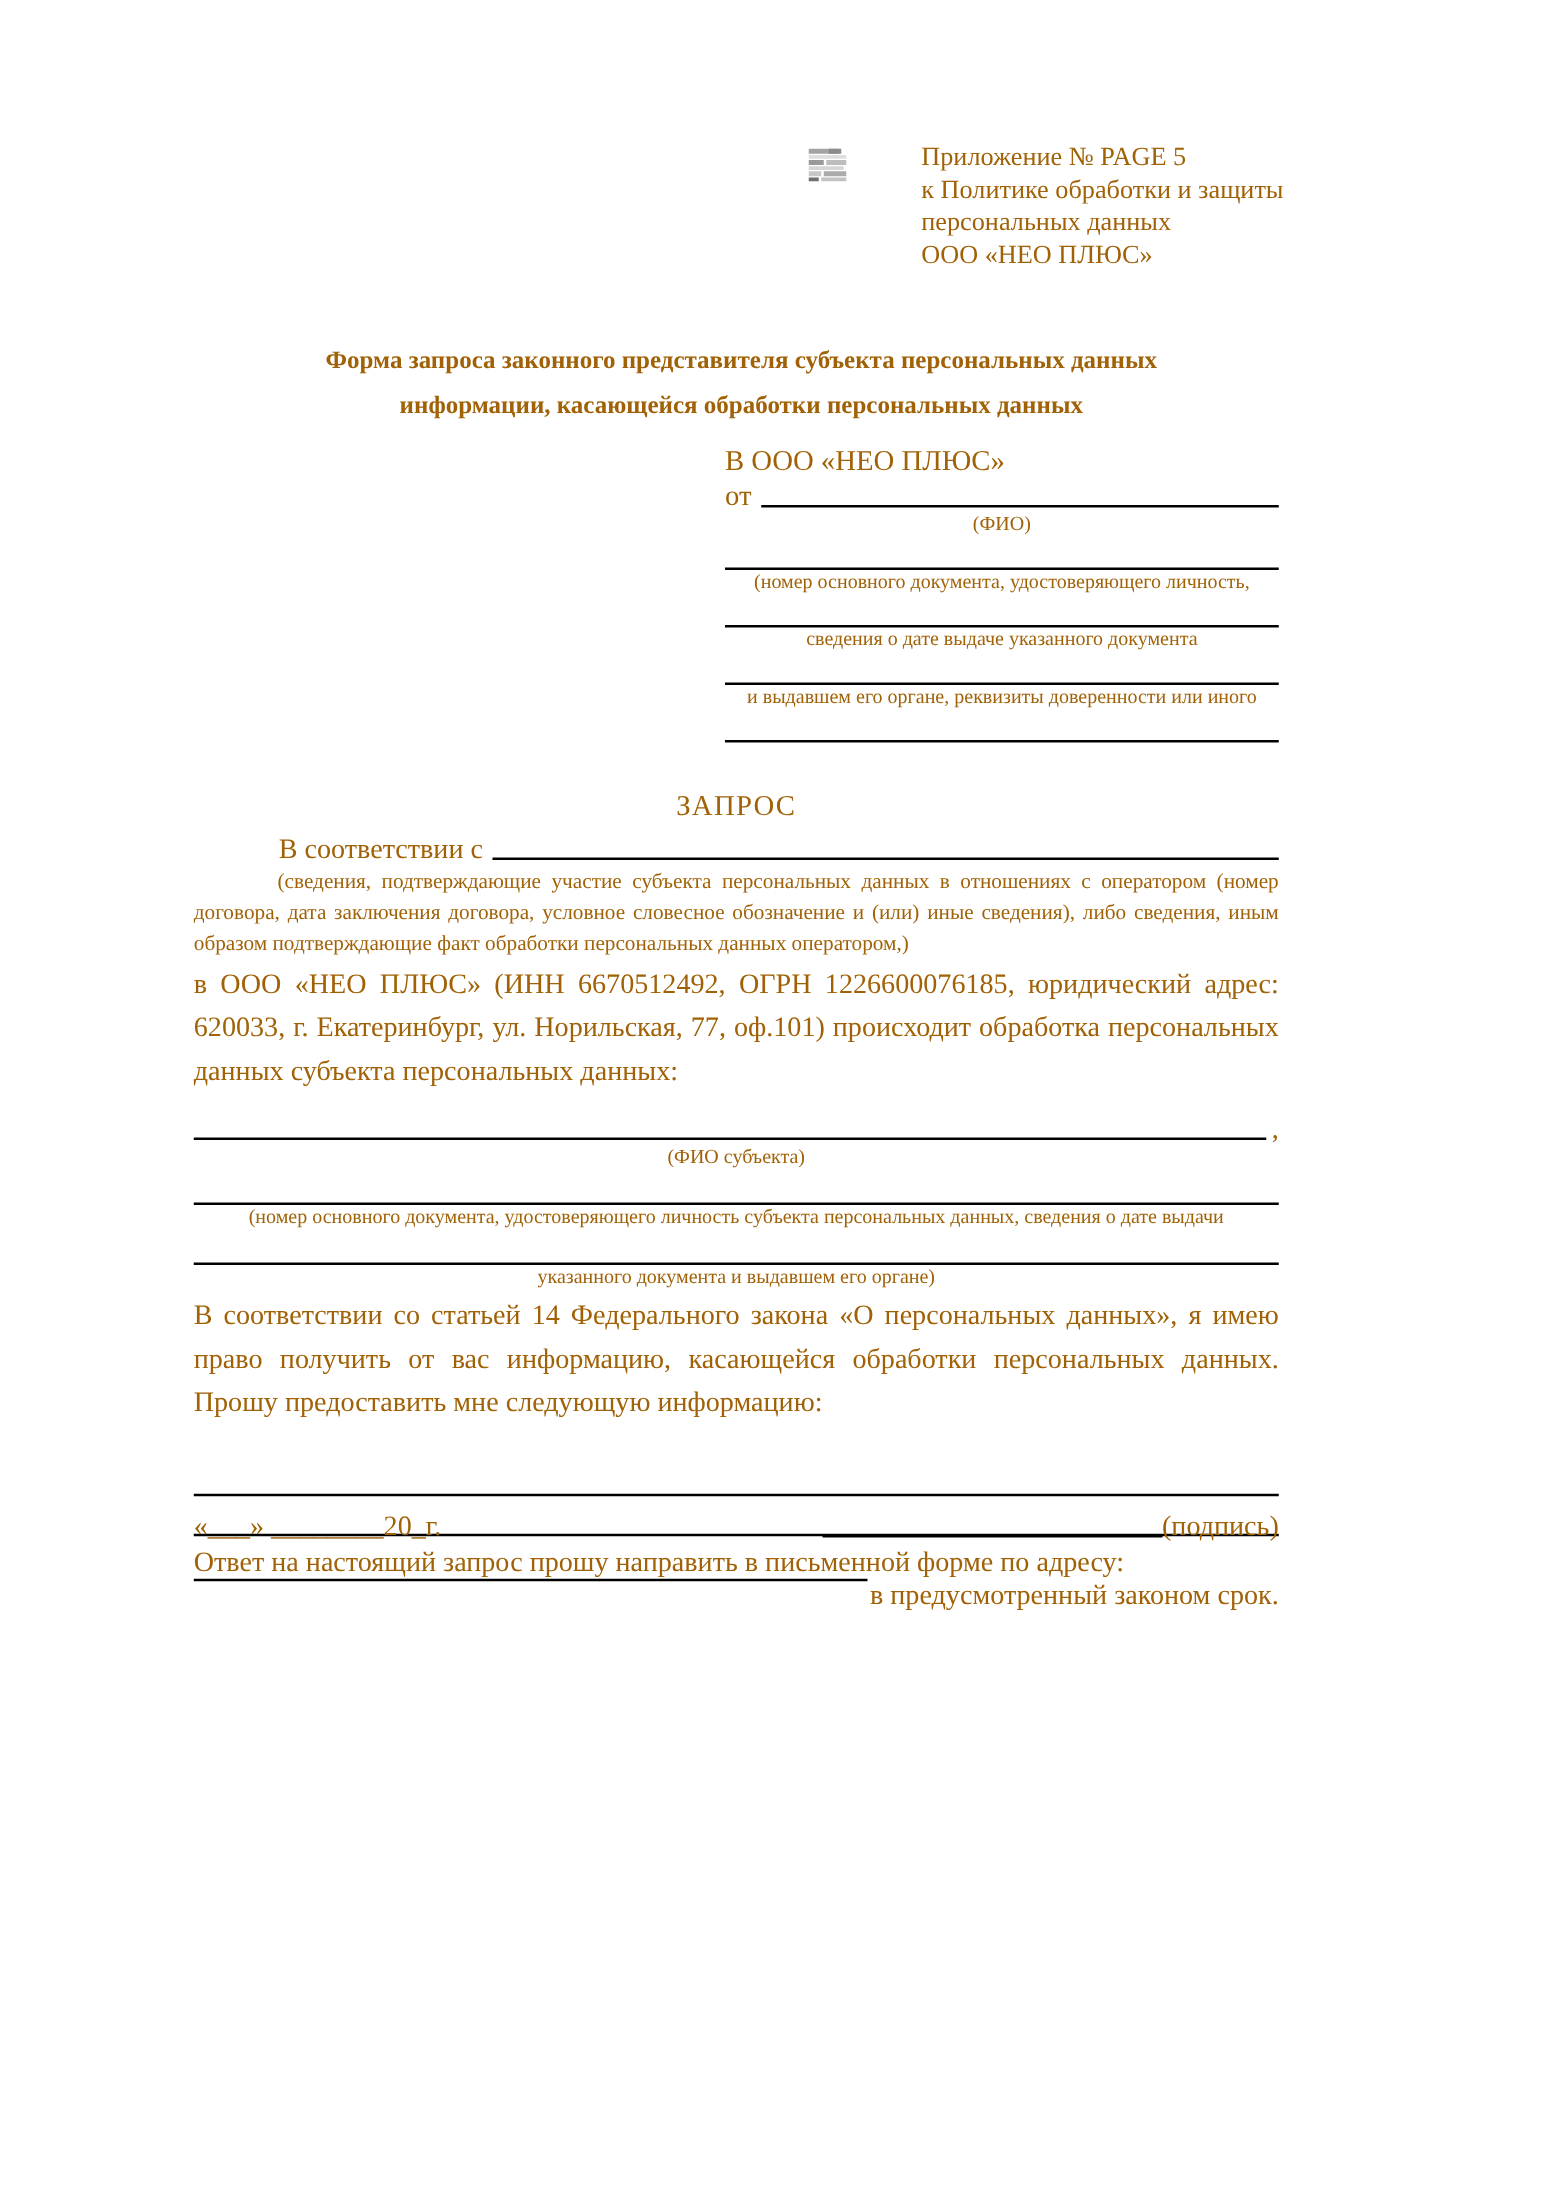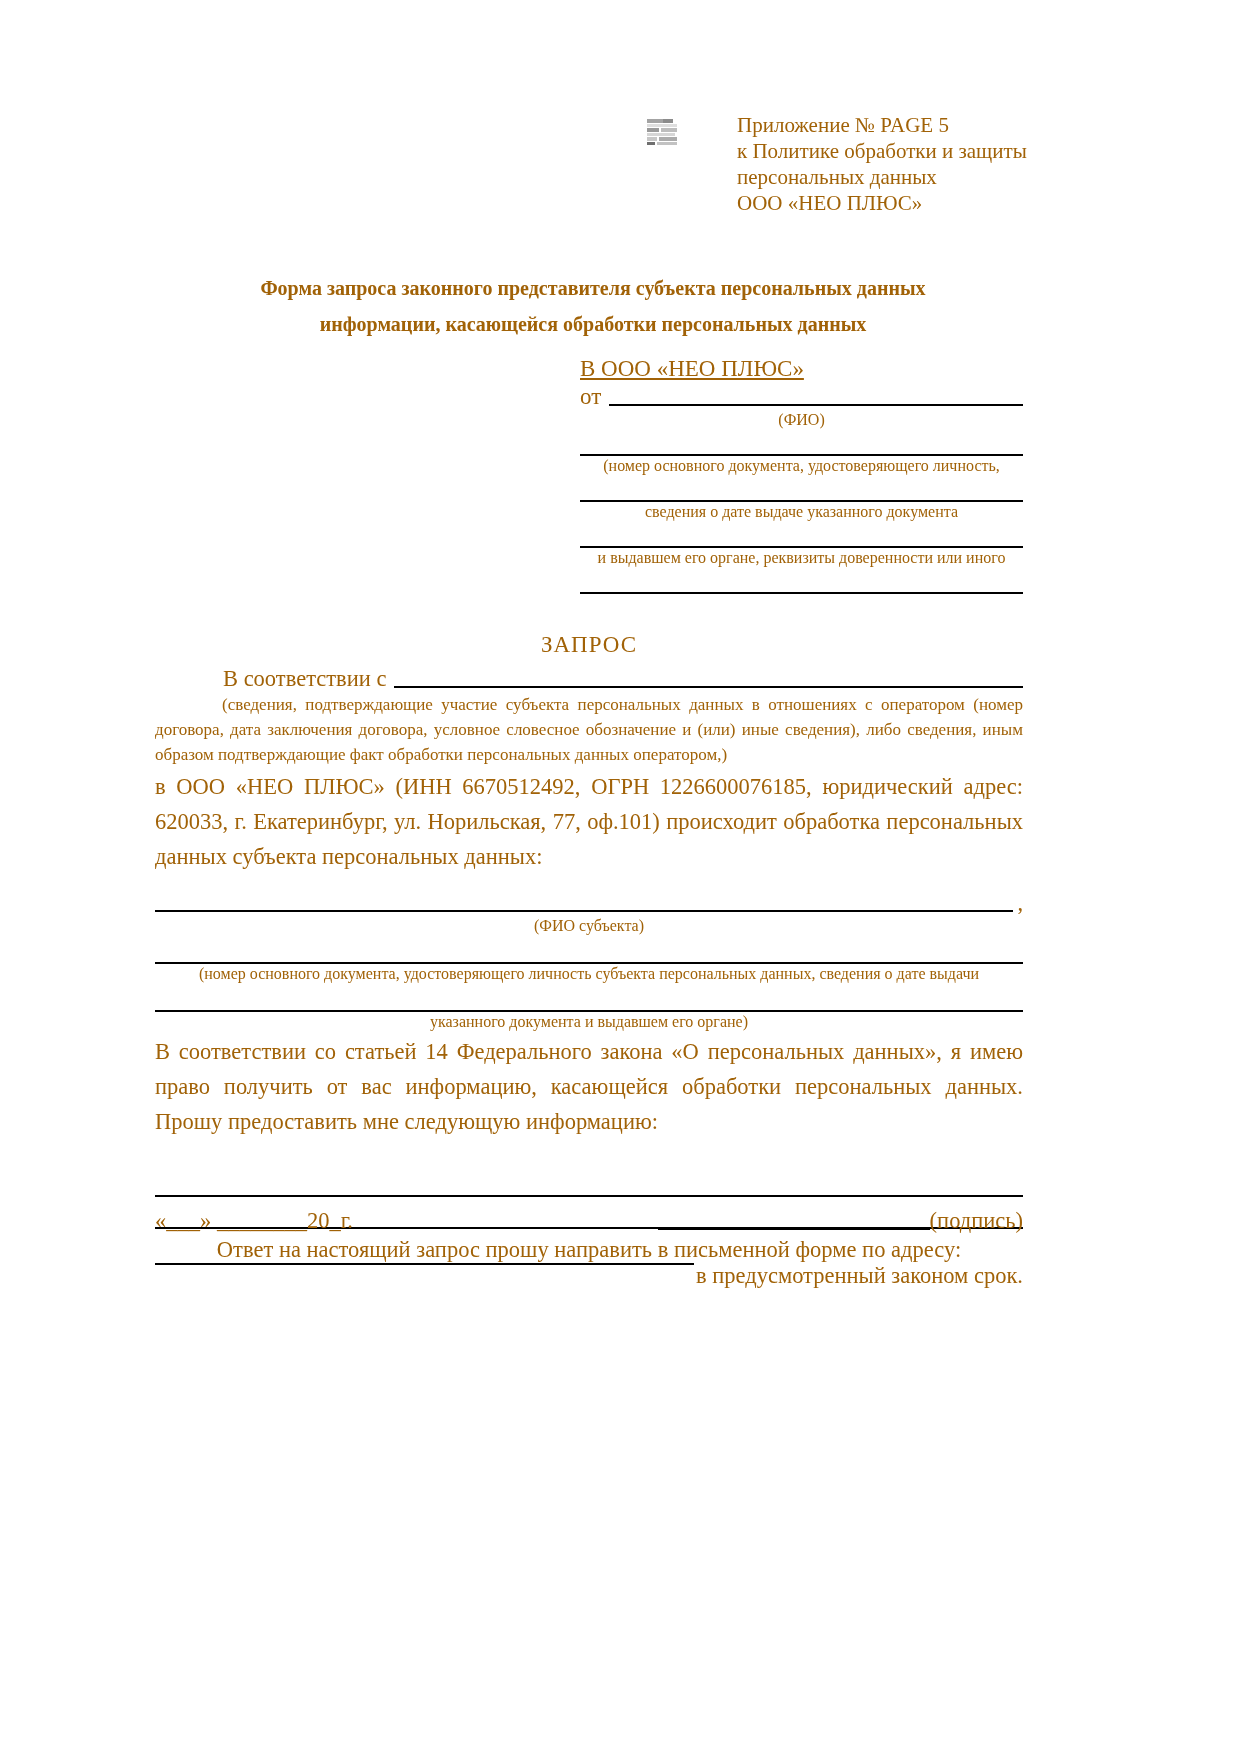--- a/index.html
+++ b/index.html
@@ -18,37 +18,37 @@
     position:absolute; left:737px; top:112px;
     font-size:21px; line-height:26px; white-space:nowrap;
   }
   
   .doc-title {
     position:absolute; left:150px; top:270px; width:886px;
     text-align:center; font-weight:bold; font-size:20px; line-height:36px;
   }
   
   .addr { position:absolute; left:580px; top:356px; width:443px; font-size:23px; }
-  .addr-to { margin-bottom:2px;text-decoration:underline; }
+  .addr-to { margin-bottom:2px; }
   .flex-row { display:flex; }
   .fill { flex:1; border-bottom:2px solid #000; margin-bottom:4px; margin-left:8px; }
   .cap { font-size:16px; line-height:20px; text-align:center; white-space:nowrap; }
   .blank-u { border-bottom:2px solid #000; }
   .addr .blank-u { height:26px; }
   
   .main { position:absolute; left:155px; top:632px; width:868px; font-size:22.5px; }
   .request-heading { text-align:center; font-size:23px; margin-bottom:8px; letter-spacing:1px; }
   .lead-row { display:flex; align-items:flex-end; }
   .lead-row > span { padding-left:68px; white-space:nowrap; }
   .small-print { font-size:17px; line-height:25px; text-align:justify; text-indent:67px; }
   .body-par { font-size:22.5px; line-height:35px; text-align:justify; }
   .comma-row { display:flex; align-items:flex-end; }
   .comma-row .fill { margin-left:0; margin-right:4px; }
   .field { height:28px; border-bottom:2px solid #000; }
-  .answer-line1 { text-align:center; margin-top:8px; }
+  .answer-line1 { text-align:left; margin-top:8px; }
   .answer-row { display:flex; align-items:flex-start; }
   .answer-row .fill { margin-left:0; margin-right:2px; }
   .answer-row > span { white-space:nowrap; }
   
   .footer-row {
     position:absolute; left:155px; top:1208px; width:868px;
     display:flex; justify-content:space-between; align-items:flex-start;
     font-size:22.5px;
   }
   .sig-group { display:flex; align-items:flex-end; }

